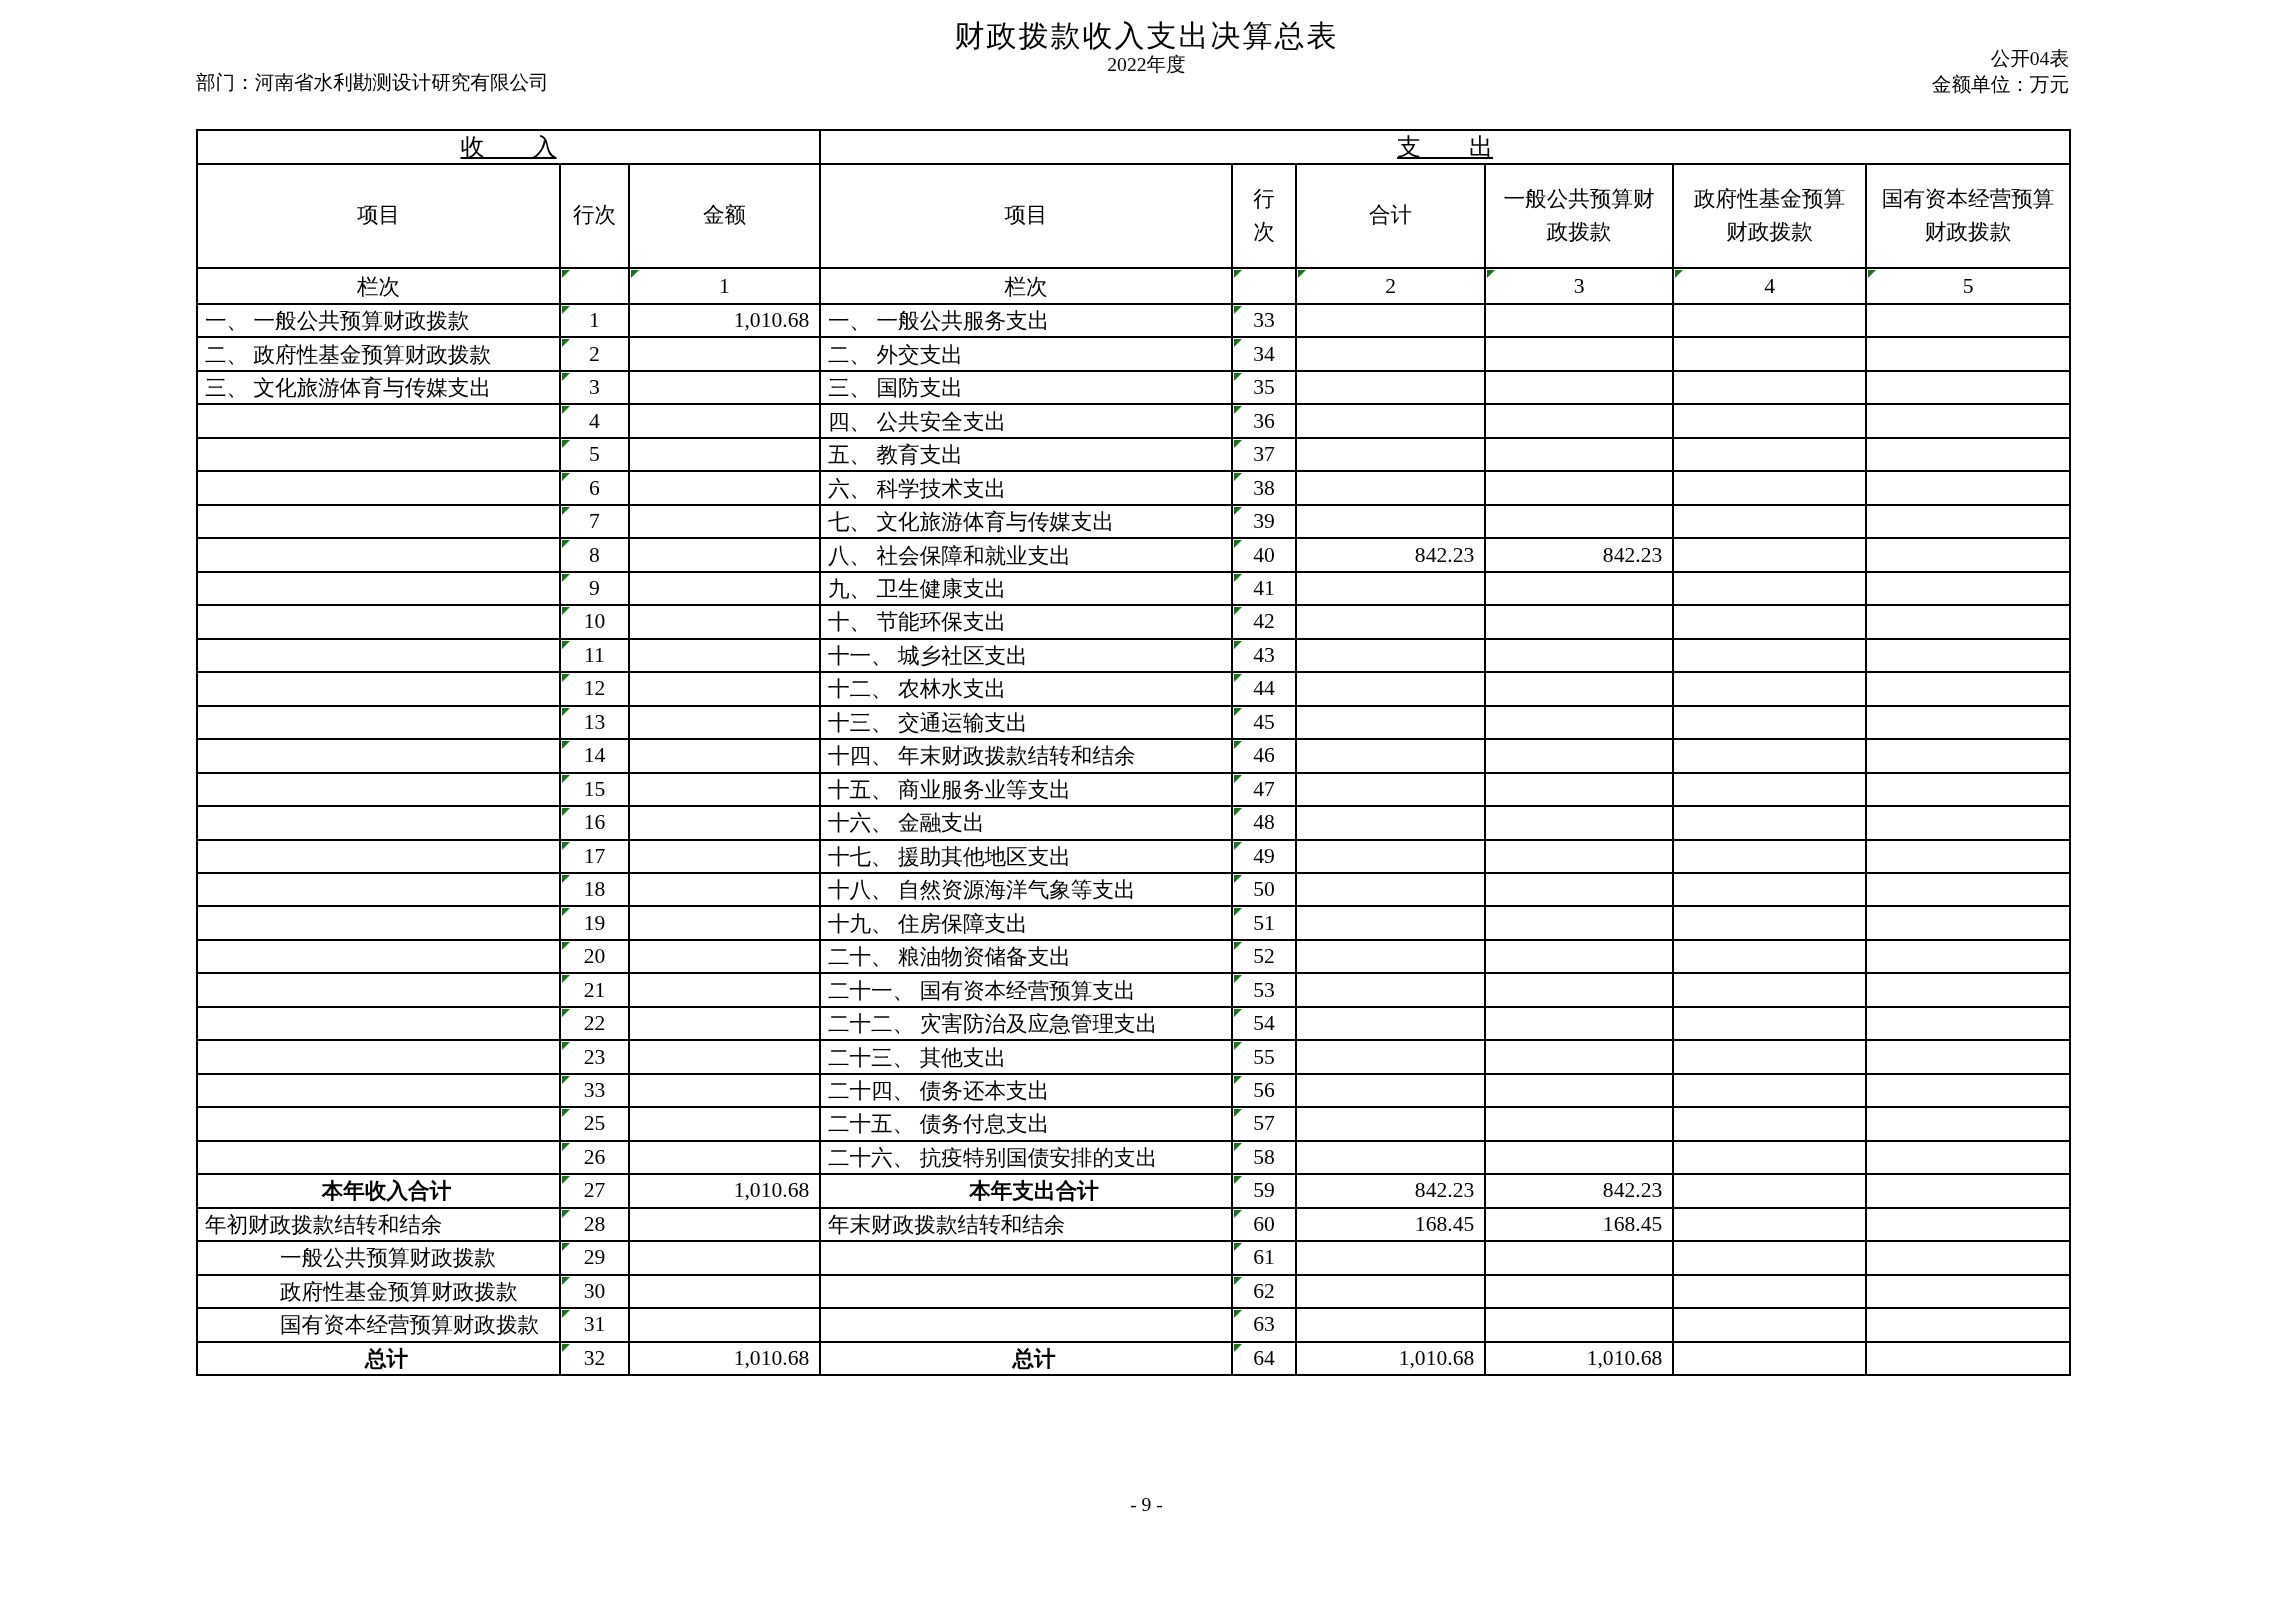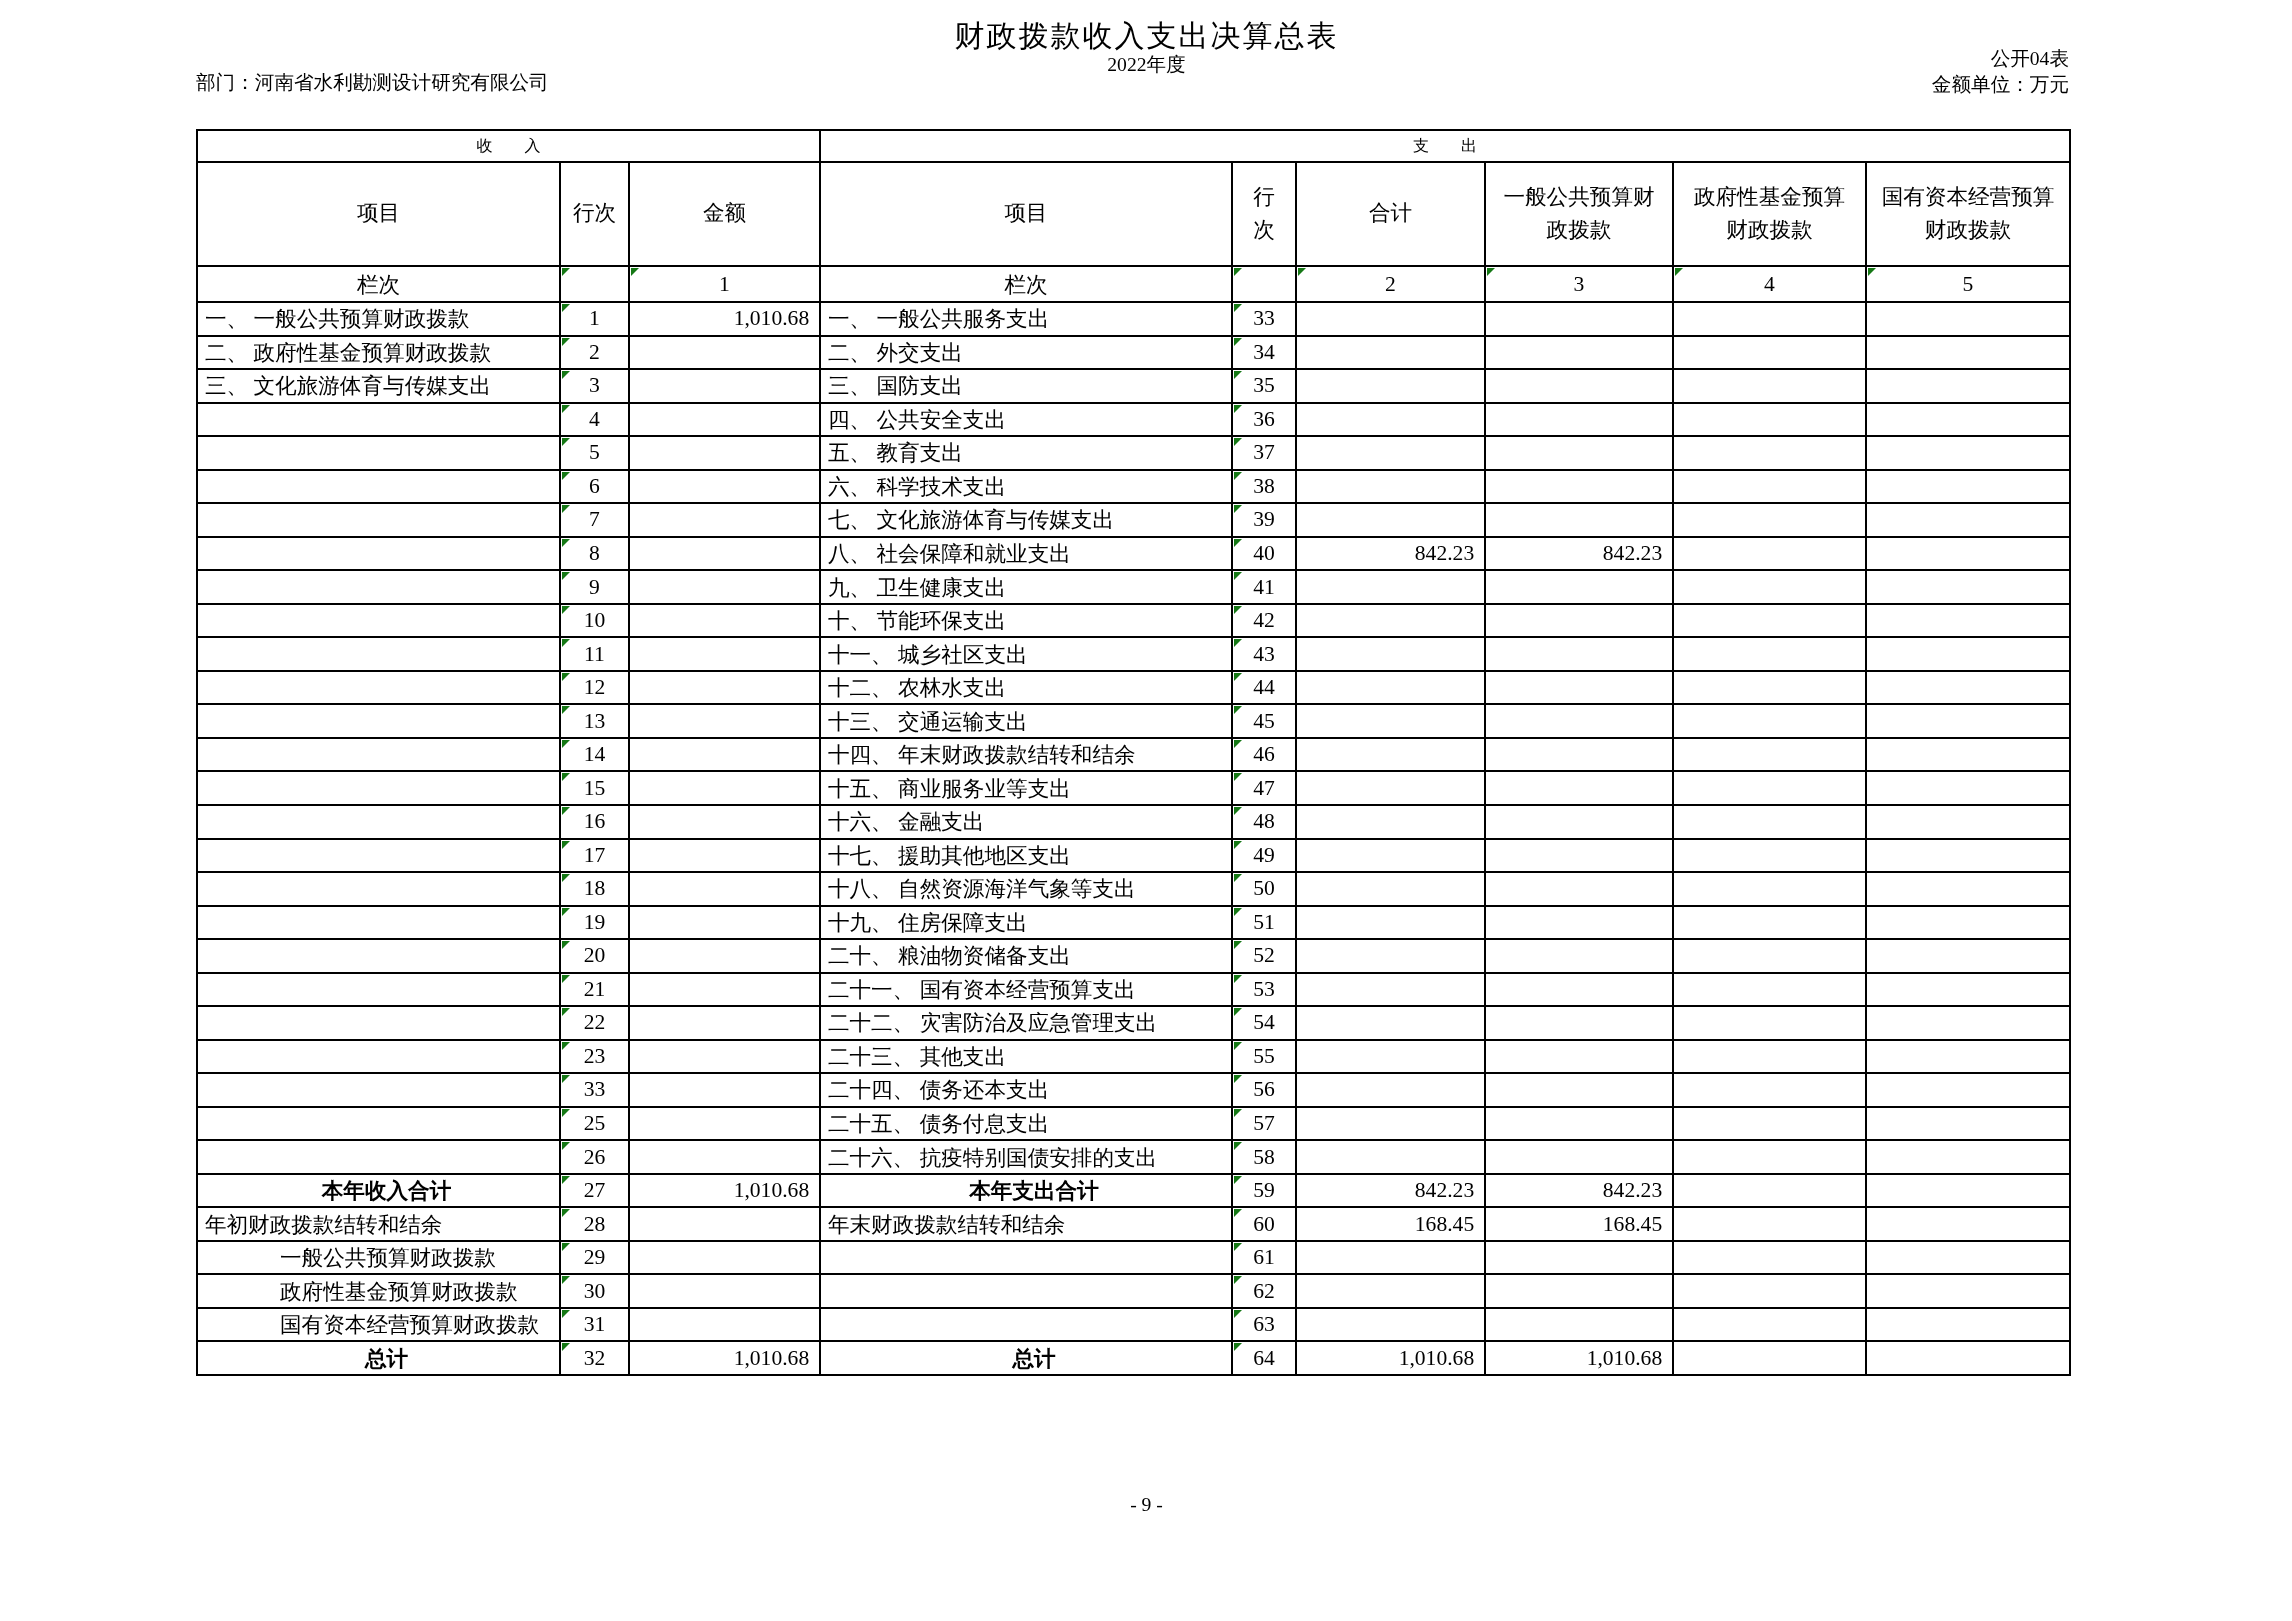--- a/index.html
+++ b/index.html
@@ -16,21 +16,21 @@
   .unit{position:absolute;top:71px;right:224px;font-size:19.6px;}
   .page-num{position:absolute;top:1494px;left:0;width:2293px;text-align:center;font-size:19.6px;}
 
   table.fin-table{
     position:absolute;left:196px;top:129px;width:1872px;height:1247px;
     border-collapse:collapse;table-layout:fixed;font-size:21.6px;
     border:2.9px solid #000;
   }
   .fin-table td{border:2px solid #000;padding:0;overflow:hidden;white-space:nowrap;
                 vertical-align:middle;}
-  tr.sec-row td{height:30px;text-align:center;font-size:16px;border-bottom:2.9px solid #000;}
+  tr.sec-row td{height:30px;text-align:center;font-size:24px;border-bottom:2.9px solid #000;text-decoration:underline;}
   tr.head-row td{height:102px;text-align:center;white-space:normal;line-height:1.55;
                  padding:0 11.8px;border-bottom:2.9px solid #000;}
   tr.index-row td{height:34px;text-align:center;border-bottom:2.9px solid #000;}
   tbody tr{height:33px;}
   td.td-item{text-align:left;padding-left:6.9px;}
   td.td-num{text-align:right;padding-right:9.8px;}
   td.td-rowno{text-align:center;}
   td.center{text-align:center;}
   td.total-label{text-align:center;font-weight:bold;padding-left:16px;}
   td.indent{padding-left:82px;}

